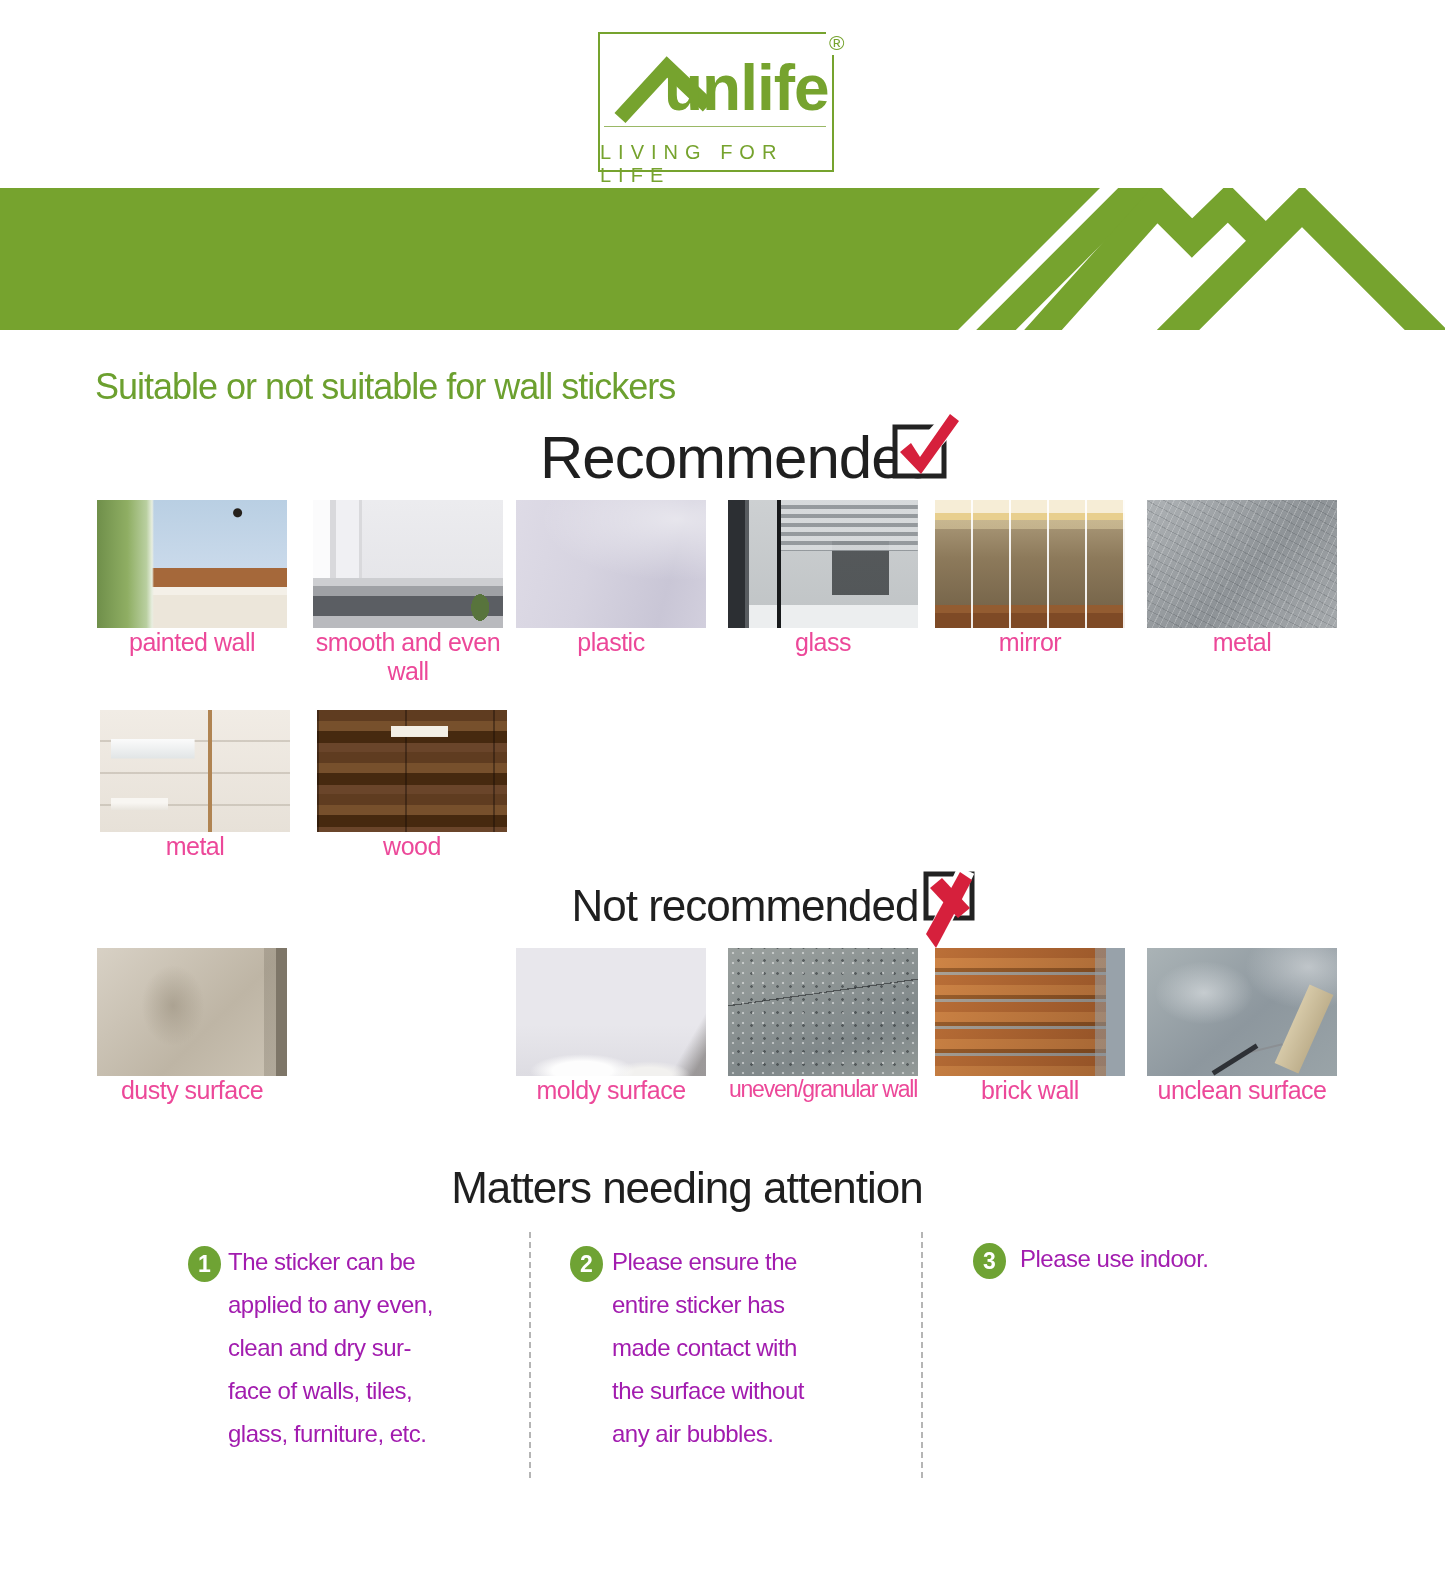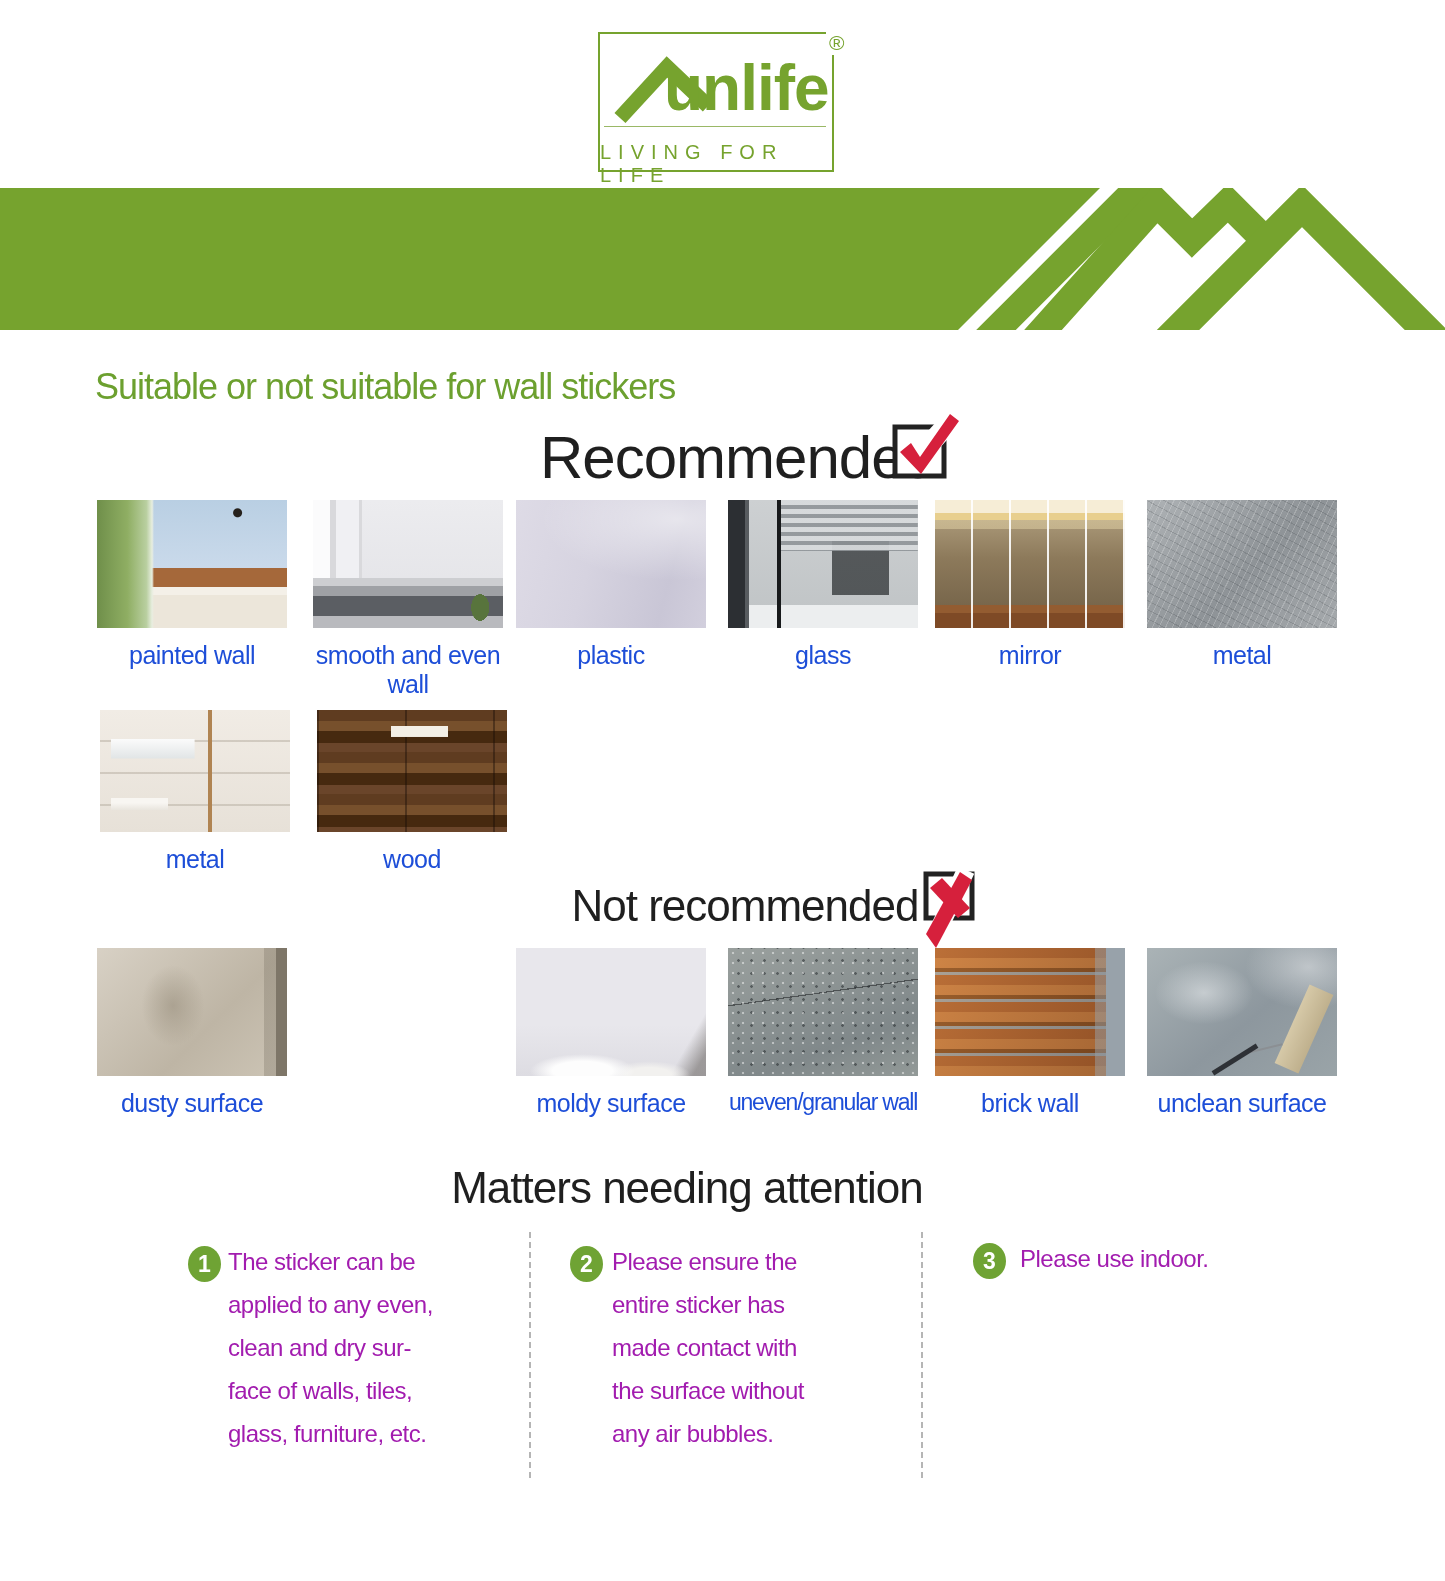--- a/index.html
+++ b/index.html
@@ -22,21 +22,21 @@
   .h-reco{position:absolute;left:540px;top:423px;width:360px;text-align:center;font-size:60px;color:#1f1f1f;letter-spacing:-1px;}
   .h-notreco{position:absolute;left:540px;top:881px;width:360px;text-align:center;font-size:44px;color:#1f1f1f;letter-spacing:-1px;margin-left:25px;}
   .h-matters{position:absolute;left:437px;top:1163px;width:500px;text-align:center;font-size:44px;color:#1f1f1f;letter-spacing:-1px;}
   .icon-check{position:absolute;left:889px;top:408px;}
   .icon-cross{position:absolute;left:916px;top:868px;}
 
   
   .tile{position:absolute;width:190px;text-align:center;}
   .ph{width:190px;height:128px;}
   .ph-r2{height:122px;}
-  .tile-label{display:block;margin-top:13px;font-size:25px;letter-spacing:-0.5px;color:#1d4ed8;}
+  .tile-label{display:block;font-size:25px;letter-spacing:-0.5px;color:#ec4899;}
   .tile-label.sm{font-size:23px;letter-spacing:-1.2px;}
 
   .ph-painted{background:
     radial-gradient(circle at 74% 10%, #26211c 4px, transparent 5px),
     linear-gradient(90deg,#6f8f4a 0,#8fae63 16%,#b9cfa0 26%,#e8eee0 29%,transparent 30%),
     linear-gradient(0deg,#ece6da 0 26%,#f4f0e8 26% 32%,#a5683a 32% 47%,transparent 47%),
     linear-gradient(180deg,#b9cfe3,#cfdded 70%,#dde6f0);}
   .ph-smooth{background:
     radial-gradient(ellipse 15px 22px at 88% 84%, #58743c 60%, transparent 61%),
     linear-gradient(0deg,#b9babe 0 9%,#5b5e63 9% 25%,#9fa1a5 25% 33%,#cdced1 33% 39%,transparent 39%),

